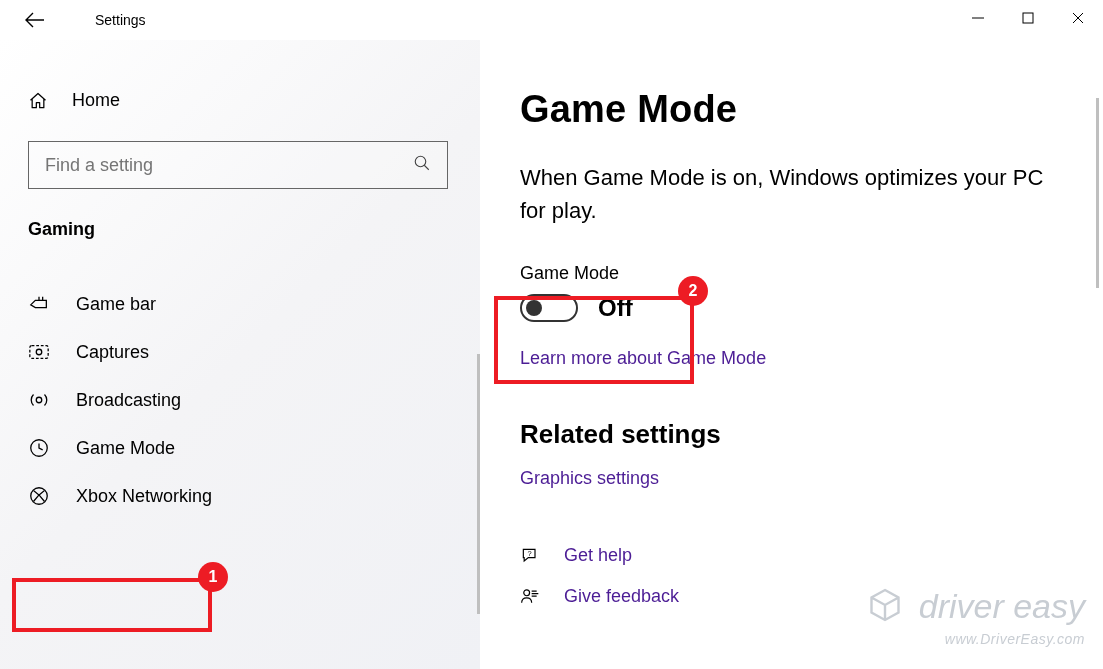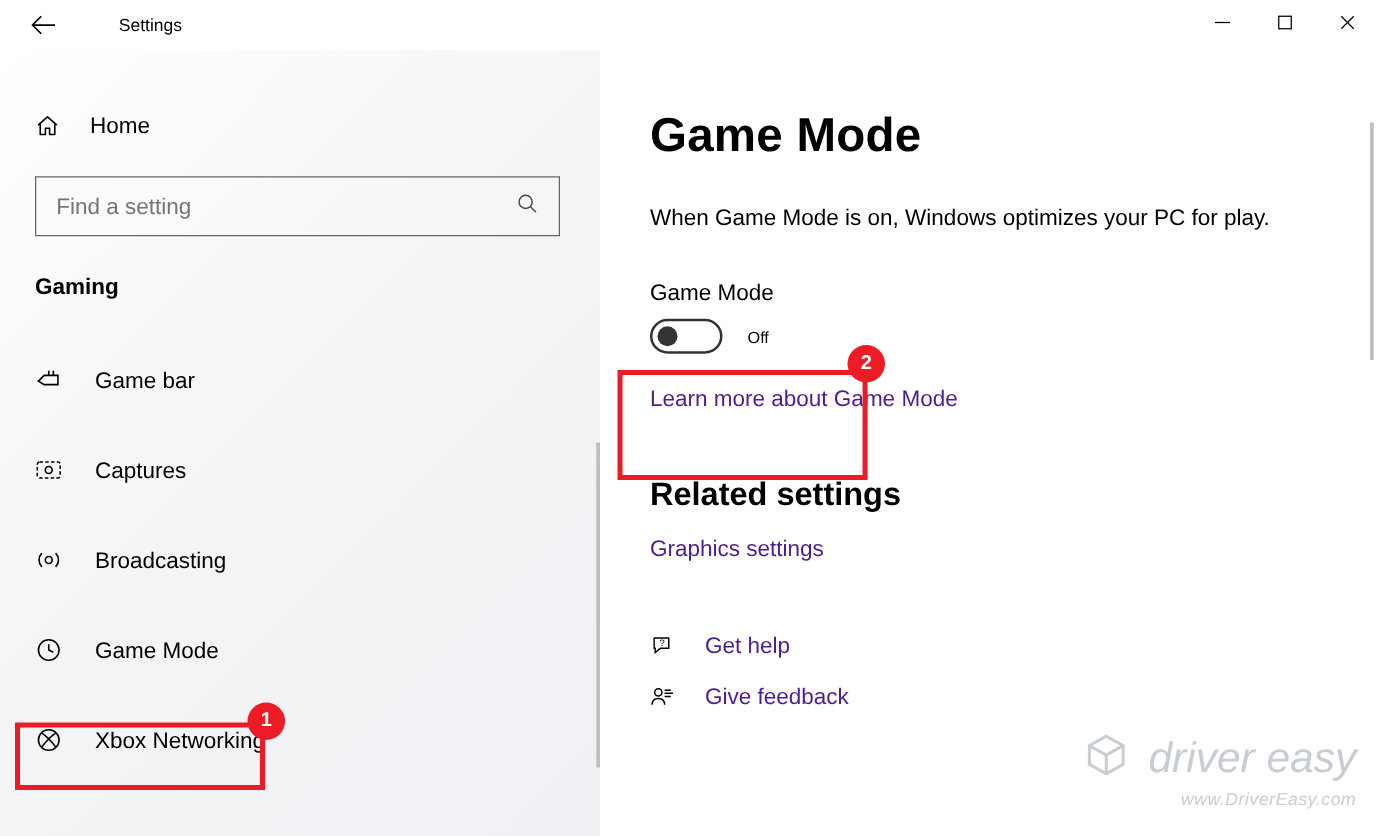--- a/index.html
+++ b/index.html
@@ -17,37 +17,37 @@
 .home-row { display:flex; align-items:center; gap:24px; margin-bottom:30px; cursor:pointer; }
 .home-row .icon-box { width:20px; height:20px; display:flex; align-items:center; justify-content:center; }
 .home-label { font-size:18px; color:#000; }
 
 .search-box { width:420px; height:48px; border:1px solid #666; display:flex; align-items:center; padding:0 16px; margin-bottom:30px; background:rgba(255,255,255,.2); cursor:text; }
 .search-box input { border:none; background:transparent; outline:none; font-size:18px; color:#555; flex:1; }
 .search-box .sicon { color:#444; }
 
 .category-title { font-size:18px; font-weight:600; margin-bottom:40px; }
 
-.nav-list { display:flex; flex-direction:column; gap:24px; }
+.nav-list { display:flex; flex-direction:column; }
 .nav-item { display:flex; align-items:center; gap:26px; height:48px; padding:0 14px 0 0; cursor:pointer; position:relative; }
 .nav-item .icon-box { width:22px; height:22px; display:flex; align-items:center; justify-content:center; }
 .nav-item .label { font-size:18px; color:#000; }
 
 .scroll-indicator { position:absolute; right:0; top:314px; width:3px; height:260px; background:#bfbfbf; }
 
 .main { flex:1; padding:48px 48px 0 40px; position:relative; }
 .page-title { font-size:38px; font-weight:600; margin-bottom:30px; letter-spacing:.2px; }
-.description { font-size:18px; line-height:1.5; color:#000; max-width:530px; margin-bottom:36px; }
+.description { font-size:22px; line-height:1.5; color:#000; max-width:530px; margin-bottom:36px; }
 
 .toggle-section { }
 .toggle-label { font-size:18px; margin-bottom:10px; }
 .toggle-row { display:flex; align-items:center; gap:20px; }
 .toggle { width:58px; height:28px; border:2px solid #333; border-radius:14px; position:relative; cursor:pointer; }
 .toggle-knob { width:16px; height:16px; background:#333; border-radius:50%; position:absolute; left:4px; top:50%; transform:translateY(-50%); }
-.toggle-state { font-size:13px; }
+.toggle-state { font-size:24px;font-weight:bold; }
 
 .link { color:#4c1d95; font-size:18px; cursor:pointer; }
 
 .learn-link { margin-top:26px; margin-bottom:50px; }
 .section-title { font-size:26px; font-weight:600; margin-bottom:18px; }
 .graphics-link { margin-bottom:56px; }
 
 .help-rows { display:flex; flex-direction:column; gap:20px; }
 .help-row { display:flex; align-items:center; gap:24px; }
 .help-row .hicon { width:20px; height:20px; display:flex; align-items:center; justify-content:center; }

